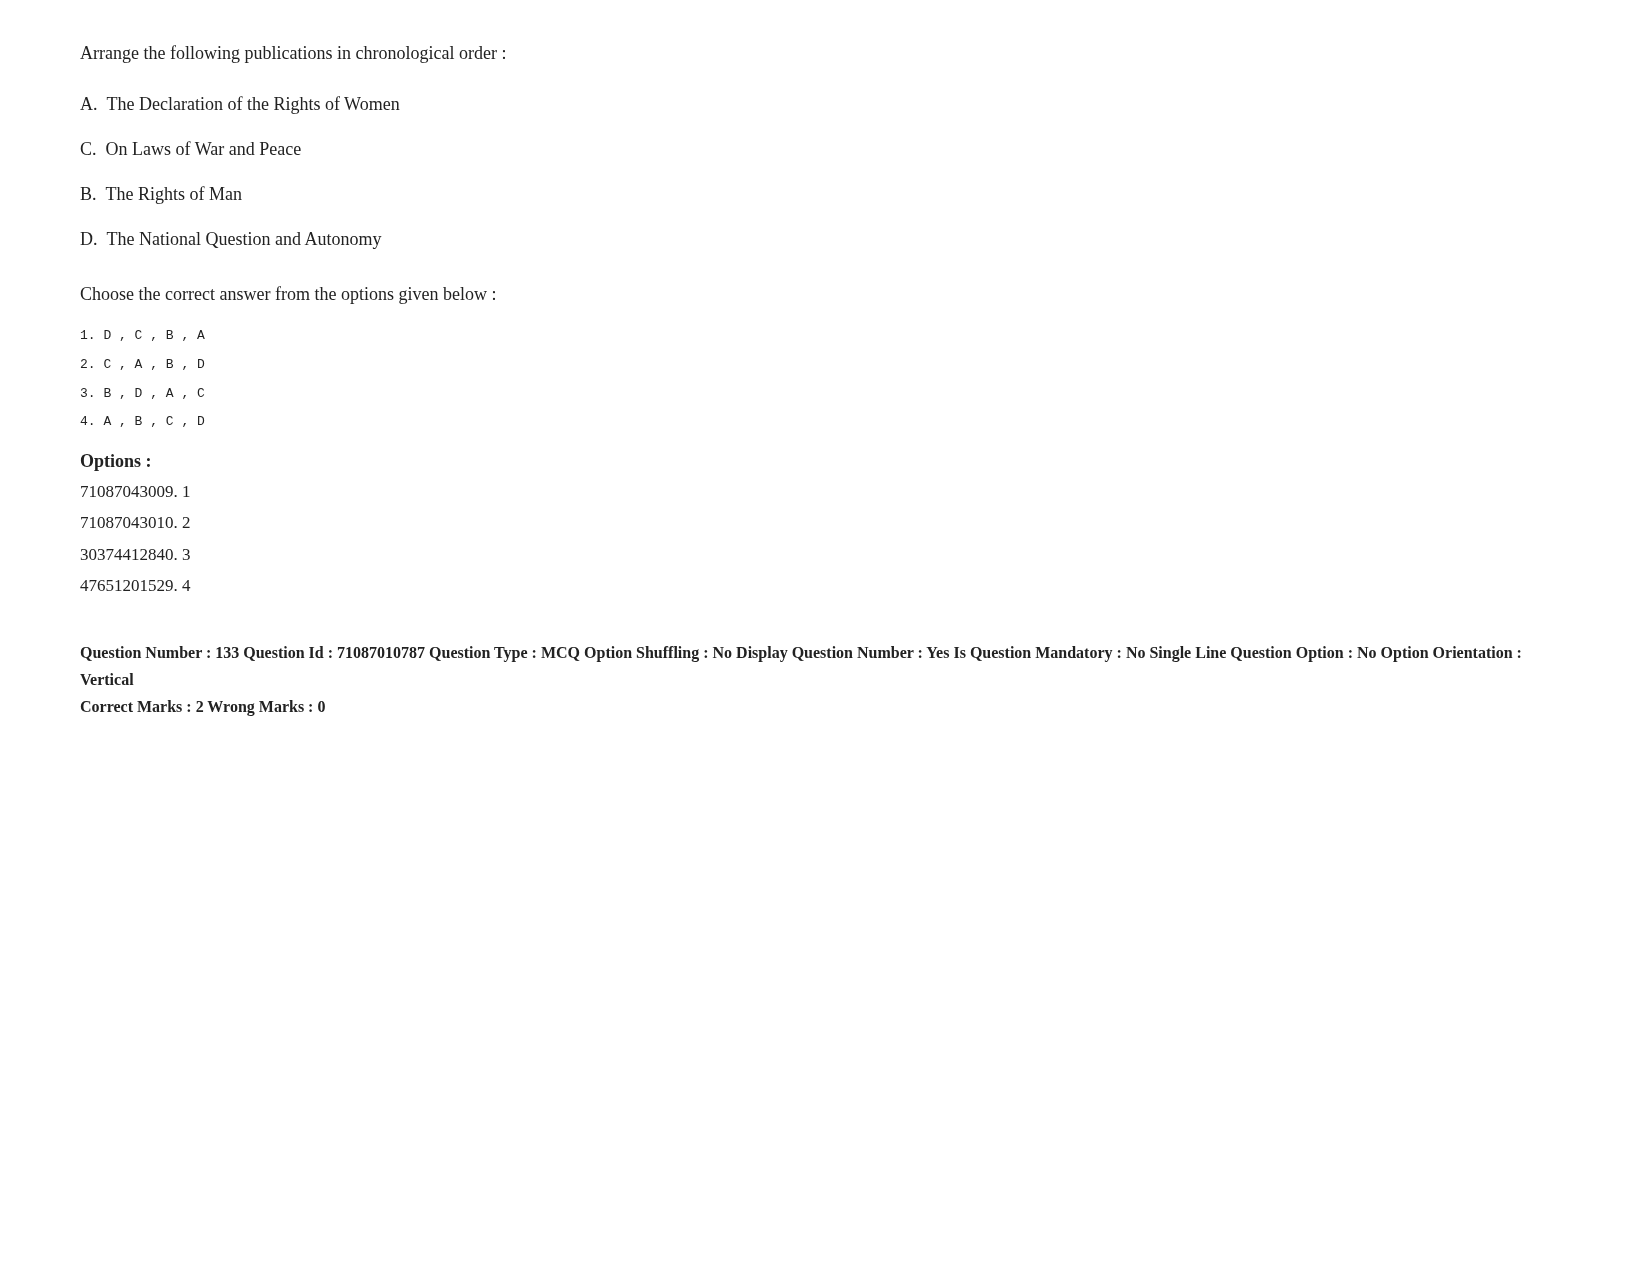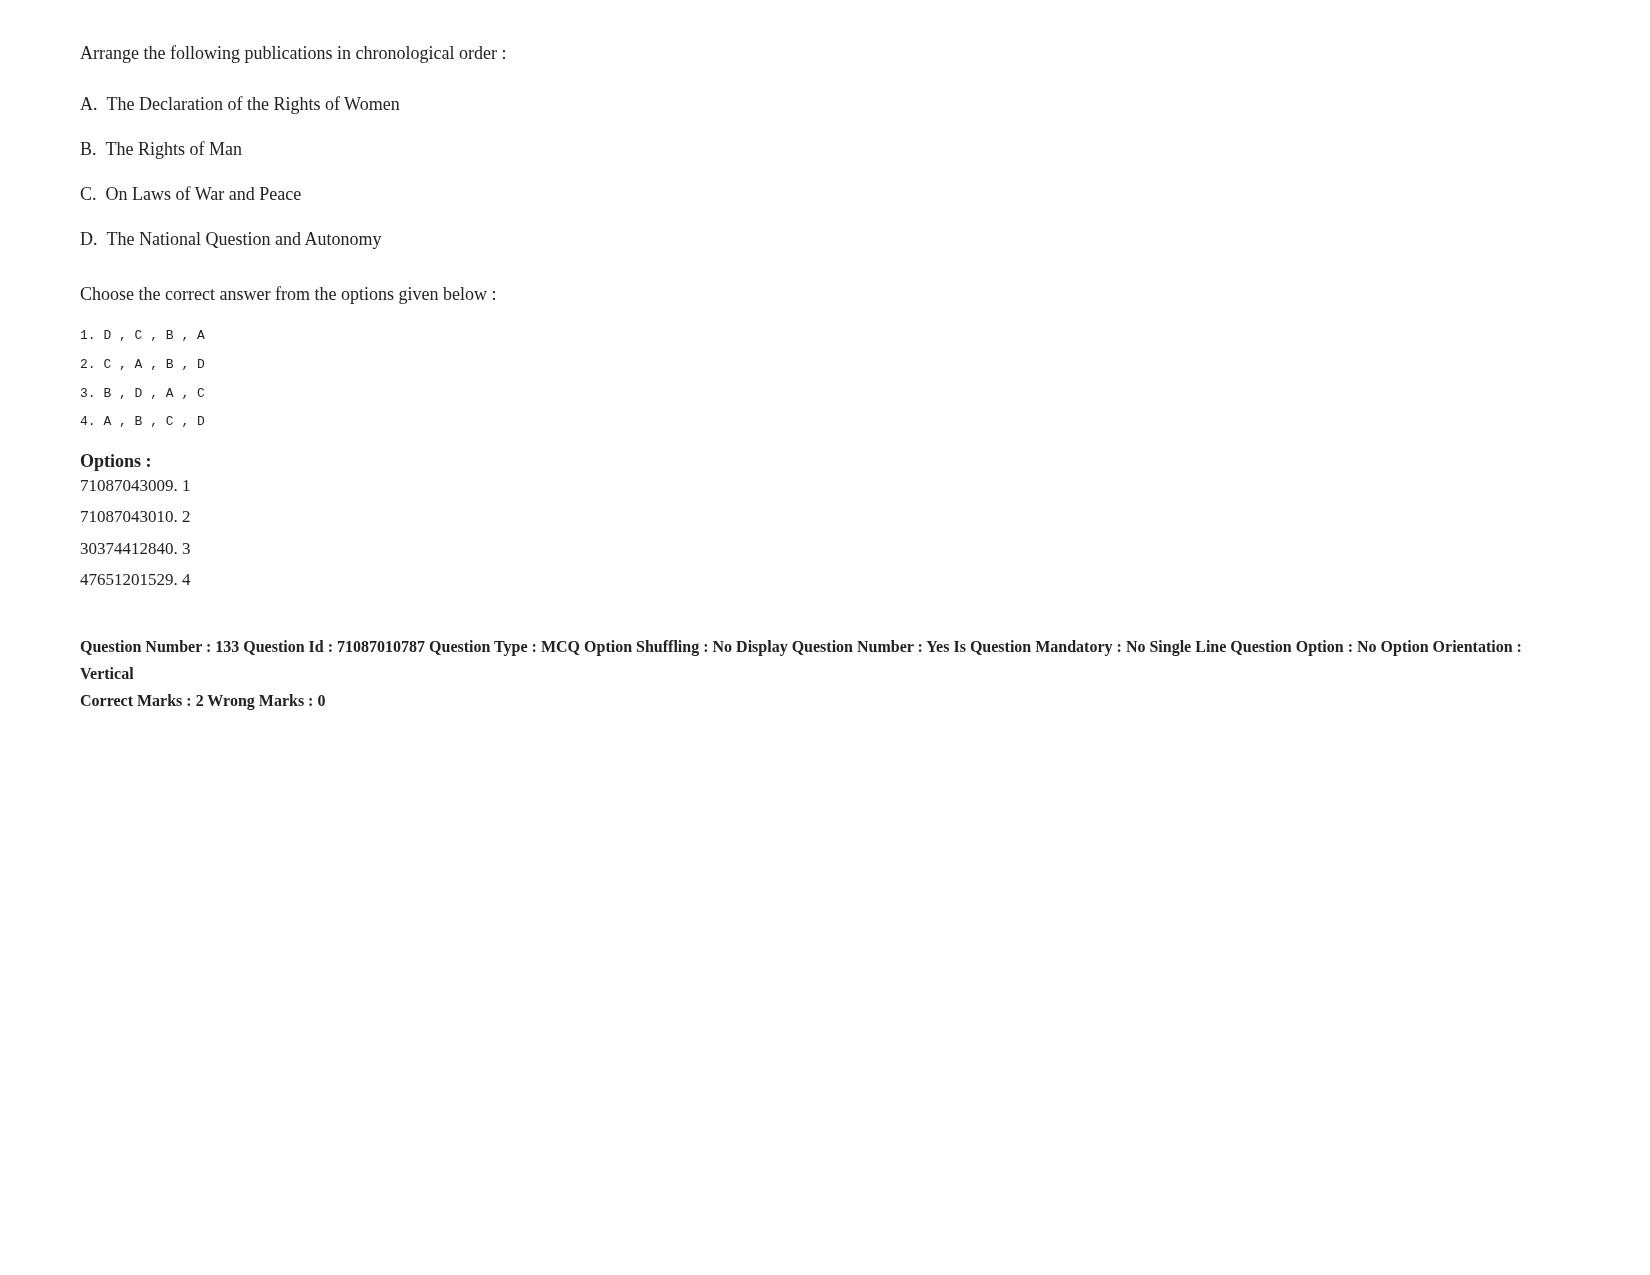--- a/index.html
+++ b/index.html
@@ -37,21 +37,21 @@
       margin-bottom: 8px;
       line-height: 1.6;
       font-family: 'Courier New', Courier, monospace;
     }
     .options-section {
       margin-top: 18px;
     }
     .options-label {
       font-size: 18px;
       font-weight: bold;
-      margin-bottom: 0;
+      margin-bottom: 6px;
     }
     .option-id {
       font-size: 17px;
       margin-bottom: 4px;
       font-family: Liberation Serif, serif;
       line-height: 1.6;
     }
     .metadata {
       margin-top: 40px;
       font-size: 16px;
@@ -65,24 +65,24 @@
 
 <div>
 
   <p class="question-text">Arrange the following publications in chronological order :</p>
 
   <div>
     <div class="publication-item">
       <span>A.&nbsp;&nbsp;</span><span>The Declaration of the Rights of Women</span>
     </div>
     <div class="publication-item">
-      <span>B.&nbsp;&nbsp;</span><span>The Rights of Man</span>
+      <span>C.&nbsp;&nbsp;</span><span>On Laws of War and Peace</span>
     </div>
     <div class="publication-item">
-      <span>C.&nbsp;&nbsp;</span><span>On Laws of War and Peace</span>
+      <span>B.&nbsp;&nbsp;</span><span>The Rights of Man</span>
     </div>
     <div class="publication-item">
       <span>D.&nbsp;&nbsp;</span><span>The National Question and Autonomy</span>
     </div>
   </div>
 
   <p class="choose-text">Choose the correct answer from the options given below :</p>
 
   <div>
     <div class="answer-option">

